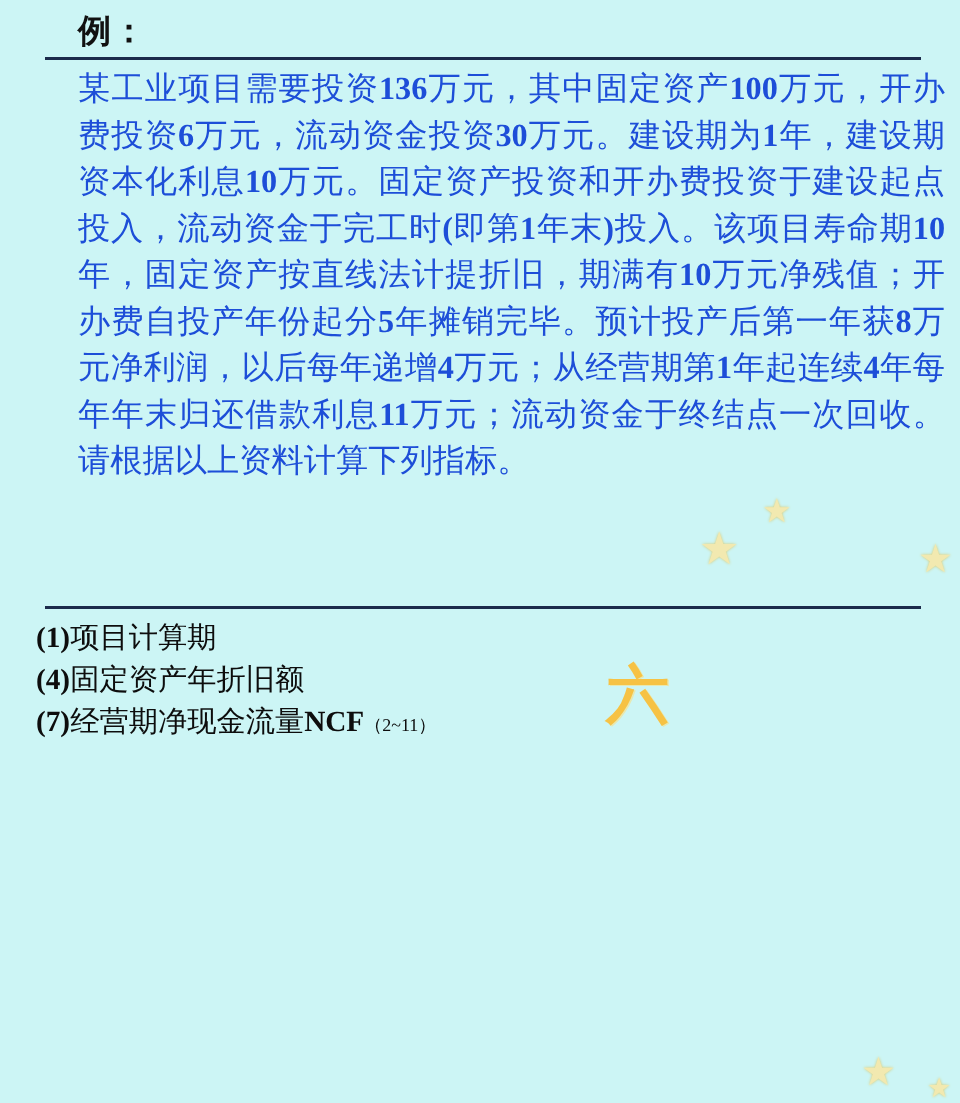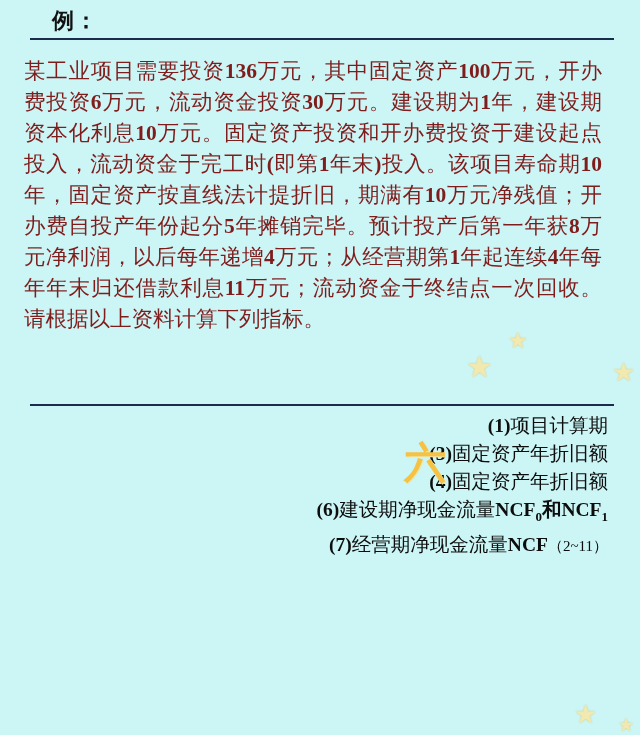--- a/index.html
+++ b/index.html
@@ -45,50 +45,48 @@
     left: 30px;
     width: 584px;
     border-top: 2px solid #1b2b4b;
     height: 0;
   }
   .rule-top { top: 38px; }
   .rule-bottom { top: 404px; }
 
   .body-text {
     position: absolute;
-    left: 24px;
+    left: 52px;
     top: 44px;
     width: 578px;
     font-size: 21.5px;
     line-height: 31px;
-    color: #7f1d1d;
+    color: #1d4ed8;
     text-align: justify;
     text-justify: inter-ideograph;
-    margin-top: 12px;
   }
   .body-text b { font-weight: bold; }
 
   .items {
     position: absolute;
-    left: 48px;
+    left: 24px;
     top: 412px;
     width: 560px;
-    text-align: right;
   }
   .item {
     font-size: 19.5px;
     line-height: 28px;
     color: #0d0d0d;
     white-space: nowrap;
   }
   .item .num {
     font-weight: bold;
   }
   .item .small {
-    font-size: 15px;
+    font-size: 12px;
   }
   .sub {
     font-size: 13px;
     vertical-align: sub;
   }
 
   .big-char {
     position: absolute;
     left: 404px;
     top: 435px;
@@ -107,23 +105,21 @@
   <div class="example-label">例：</div>
 
   <div class="rule rule-top"></div>
 
   <div class="body-text">某工业项目需要投资<b>136</b>万元，其中固定资产<b>100</b>万元，开办费投资<b>6</b>万元，流动资金投资<b>30</b>万元。建设期为<b>1</b>年，建设期资本化利息<b>10</b>万元。固定资产投资和开办费投资于建设起点投入，流动资金于完工时<b>(</b>即第<b>1</b>年末<b>)</b>投入。该项目寿命期<b>10</b>年，固定资产按直线法计提折旧，期满有<b>10</b>万元净残值；开办费自投产年份起分<b>5</b>年摊销完毕。预计投产后第一年获<b>8</b>万元净利润，以后每年递增<b>4</b>万元；从经营期第<b>1</b>年起连续<b>4</b>年每年年末归还借款利息<b>11</b>万元；流动资金于终结点一次回收。请根据以上资料计算下列指标。</div>
 
   <div class="rule rule-bottom"></div>
 
   <div class="items">
     <div class="item"><span class="num">(1)</span><span>项目计算期</span></div>
-    <div class="item"><span class="num">(3)</span><span>固定资产年折旧额</span></div>
     <div class="item"><span class="num">(4)</span><span>固定资产年折旧额</span></div>
-    <div class="item"><span class="num">(6)</span><span>建设期净现金流量<b>NCF<span class="sub">0</span>和NCF<span class="sub">1</span></b></span></div>
     <div class="item"><span class="num">(7)</span><span>经营期净现金流量<b>NCF</b><span class="small">（2~11）</span></span></div>
   </div>
 
   <div class="big-char">六</div>
 
   <div id="star-layer">
       <div class="star" style="left: 466px; top: 352px; font-size: 30px;">★</div>
       <div class="star" style="left: 508px; top: 330px; font-size: 22px;">★</div>
       <div class="star" style="left: 612px; top: 360px; font-size: 26px;">★</div>
       <div class="star" style="left: 574px; top: 702px; font-size: 26px;">★</div>

